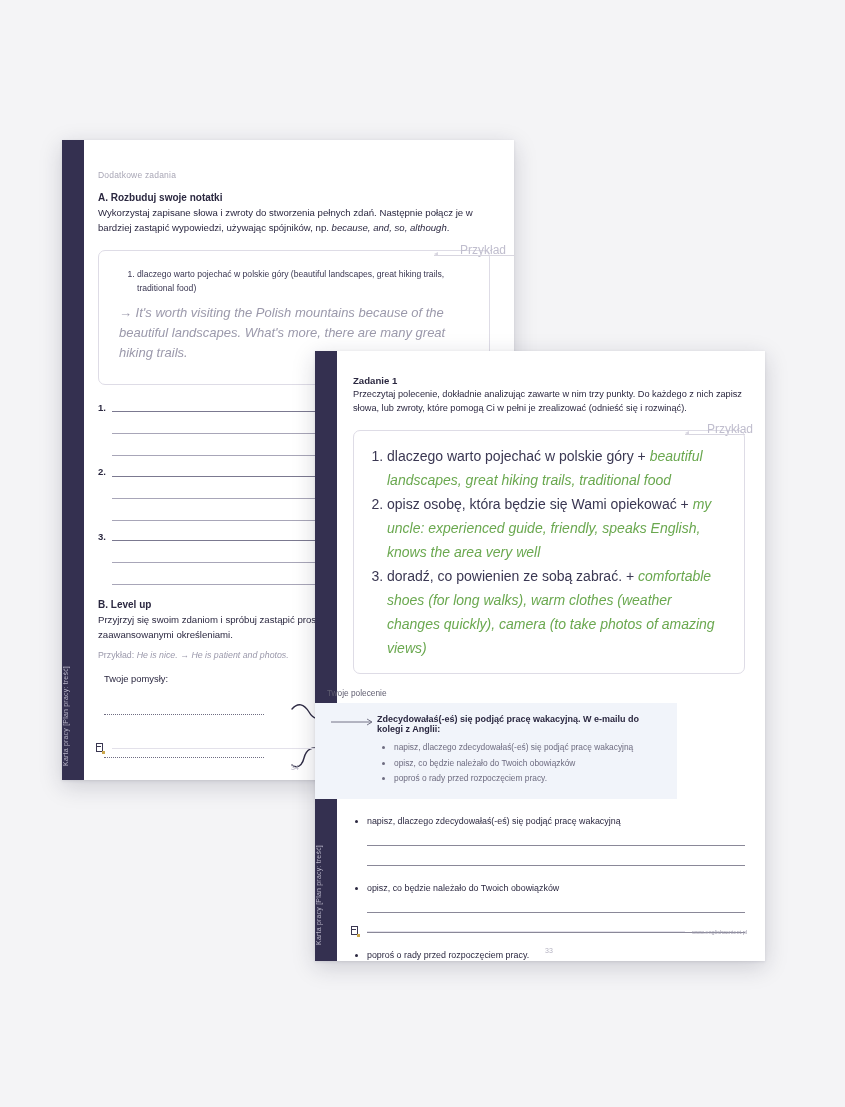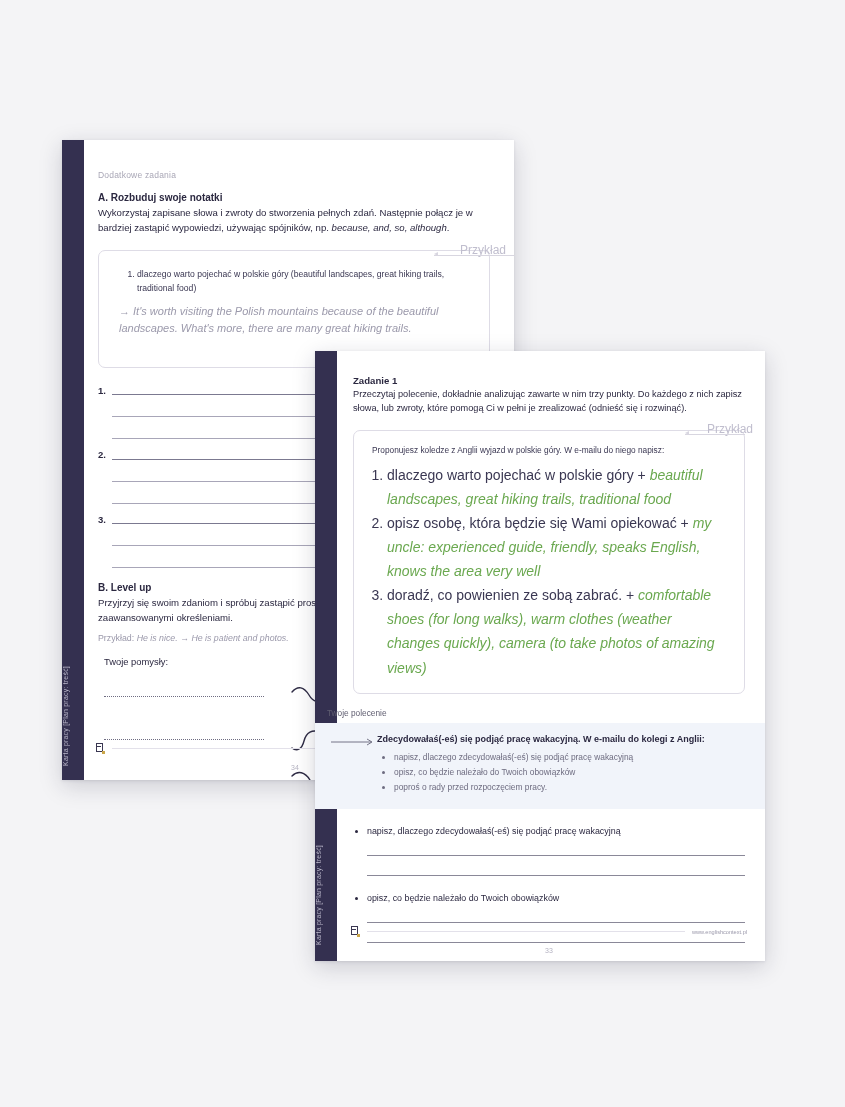--- a/index.html
+++ b/index.html
@@ -39,21 +39,21 @@
 
   
   .ex-wrap{position:relative;margin-top:14px;}
   .ex-box{
     border:1px solid #dedce6;border-radius:7px;
     padding:13px 16px 13px 18px;background:#fff;
   }
   .ex-ol{margin:4px;padding-left:16px;}
   .ex-ol li{font-size:8.6px;color:#3a3752;line-height:1.62;}
   .ex-answer{
-    margin:7px 0 17px 2px;font-size:11px;color:#9b99ab;
+    margin:7px 0 8px 2px;font-size:13px;color:#9b99ab;
     font-style:italic;line-height:1.55;
   }
   .ex-tag{
     position:absolute;font-size:12px;color:#c0bece;white-space:nowrap;
   }
   .ex-lead{position:absolute;height:1px;background:#d8d6e0;}
   .ex-lead::before{
     content:"";position:absolute;left:0;top:-2.5px;
     border-top:2.5px solid transparent;border-bottom:2.5px solid transparent;
     border-right:4px solid #d8d6e0;
@@ -107,21 +107,21 @@
   .task-p{font-size:9.2px;color:#2b2840;line-height:1.55;margin:0;}
 
   .pr-intro{font-size:8.3px;color:#3a3752;margin:0 0 7px;line-height:1.5;}
   .pr-ol{margin:0;padding-left:15px;}
   .pr-ol li{font-size:14px;color:#3a3752;line-height:1.72;}
   .grn{color:#6aa84f;font-style:italic;}
 
   
   .cmd-label{font-size:8.3px;color:#5f5d70;margin:14px 0 0 -26px;}
   .band{
-    margin:5px 0 4px -38px;width:450px;box-sizing:border-box;
+    margin:5px 0 4px -38px;width:362px;box-sizing:border-box;
     background:#f1f4fa;padding:11px 0 13px 0;position:relative;
   }
   .band-inner{margin-left:62px;padding-right:24px;}
   .band-title{font-size:9px;font-weight:bold;color:#2b2840;margin:0;}
   .band-ul{margin:6px 0 0;padding-left:17px;}
   .band-ul li{font-size:8.4px;color:#6e6c80;line-height:1.82;}
   .band-arrow{position:absolute;left:16px;top:15px;width:44px;height:8px;}
 
   
   .ans-wrap{margin-top:17px;}
@@ -237,21 +237,20 @@
   <div class="sheet" id="page-front">
     <div class="spine"></div>
     <div class="spine-label">Karta pracy [Plan pracy: treść]</div>
 
     <div class="front-body">
       <h3 class="task-h">Zadanie 1</h3>
       <p class="task-p">Przeczytaj polecenie, dokładnie analizując zawarte w nim trzy punkty. Do każdego z nich zapisz słowa, lub zwroty, które pomogą Ci w pełni je zrealizować (odnieść się i rozwinąć).</p>
 
       <div class="ex-wrap">
         <div class="ex-box">
-          <p class="pr-intro">Proponujesz koledze z Anglii wyjazd w polskie góry. W e-mailu do niego napisz:</p>
           <ol class="pr-ol">
             <li><span>dlaczego warto pojechać w polskie góry + </span><span class="grn">beautiful landscapes, great hiking trails, traditional food</span></li>
             <li><span>opisz osobę, która będzie się Wami opiekować + </span><span class="grn">my uncle: experienced guide, friendly, speaks English, knows the area very well</span></li>
             <li><span>doradź, co powienien ze sobą zabrać. + </span><span class="grn">comfortable shoes (for long walks), warm clothes (weather changes quickly), camera (to take photos of amazing views)</span></li>
           </ol>
         </div>
         <div class="ex-tag" style="right:-8px;top:-8px;">Przykład</div>
         <div class="ex-lead" style="left:332px;top:4px;width:60px;"></div>
       </div>
 

